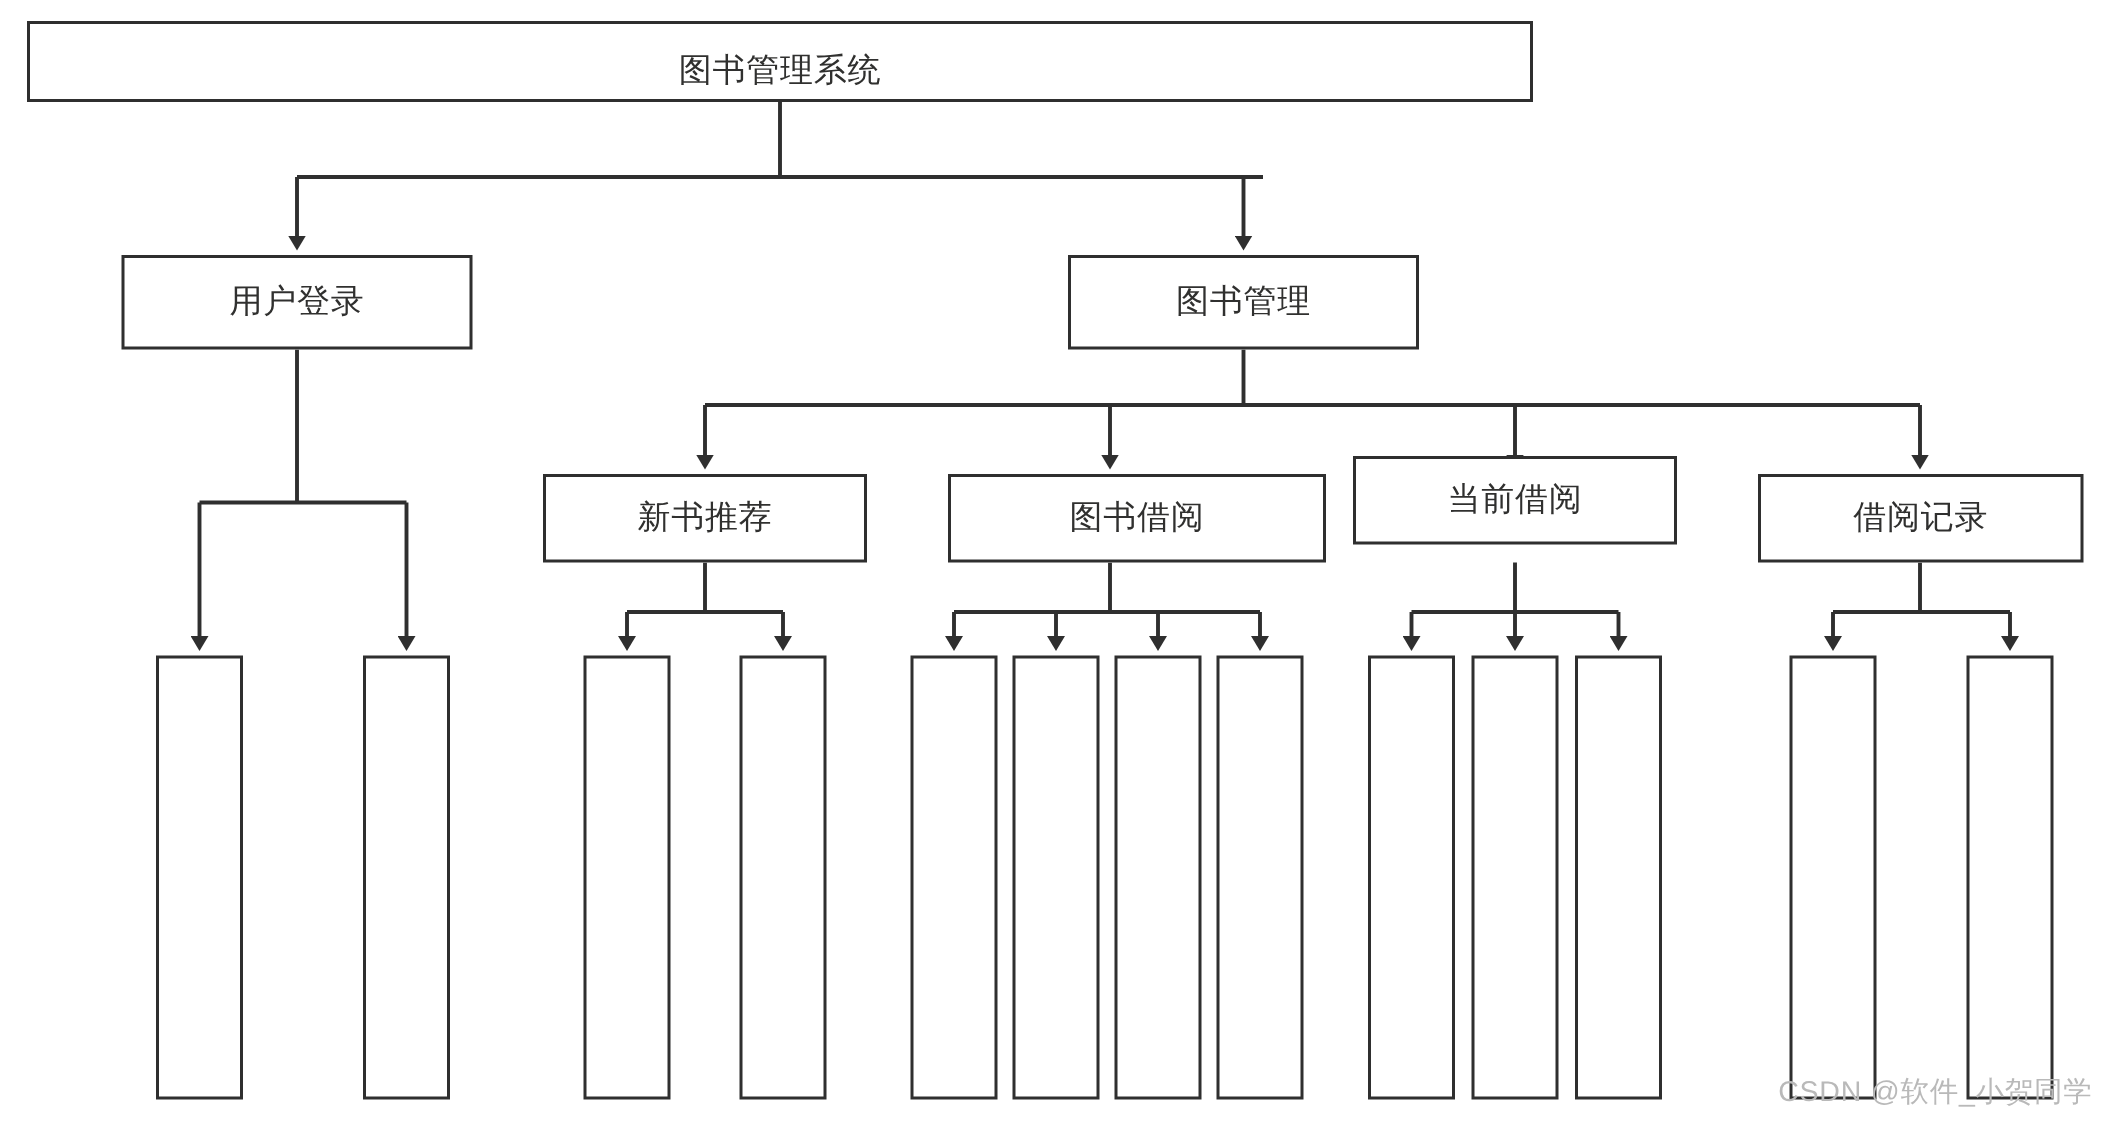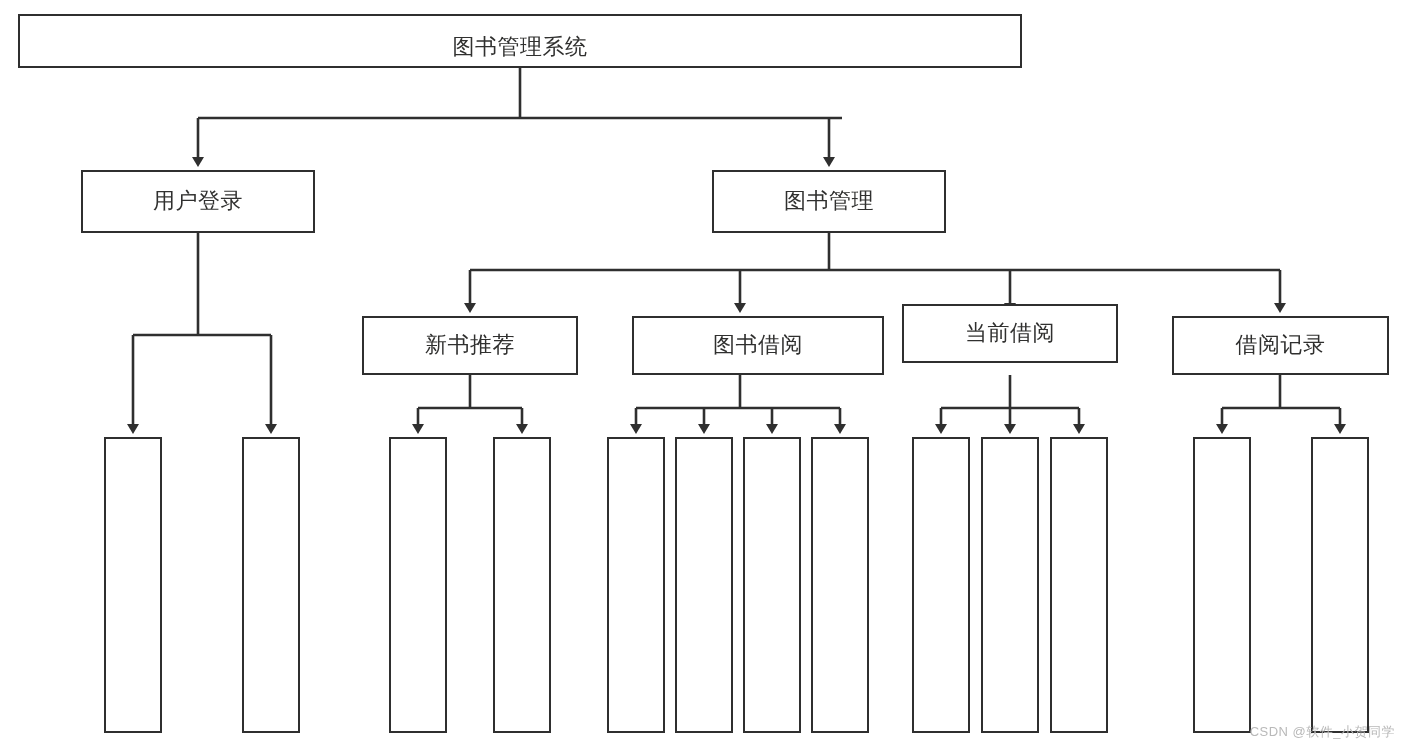--- a/index.html
+++ b/index.html
@@ -68,21 +68,21 @@
     overflow: hidden;
   }
   .node.vert.tall .node-label {
     font-size: 24px;
     letter-spacing: 0px;
   }
   #watermark {
     position: absolute;
     right: 10px;
     bottom: 6px;
-    font-size: 13px;
+    font-size: 19px;
     color: #b9b9b9;
     letter-spacing: 0.5px;
     white-space: nowrap;
     user-select: none;
   }
 </style>
 </head>
 <body>
 
 <div id="diagram-root">

